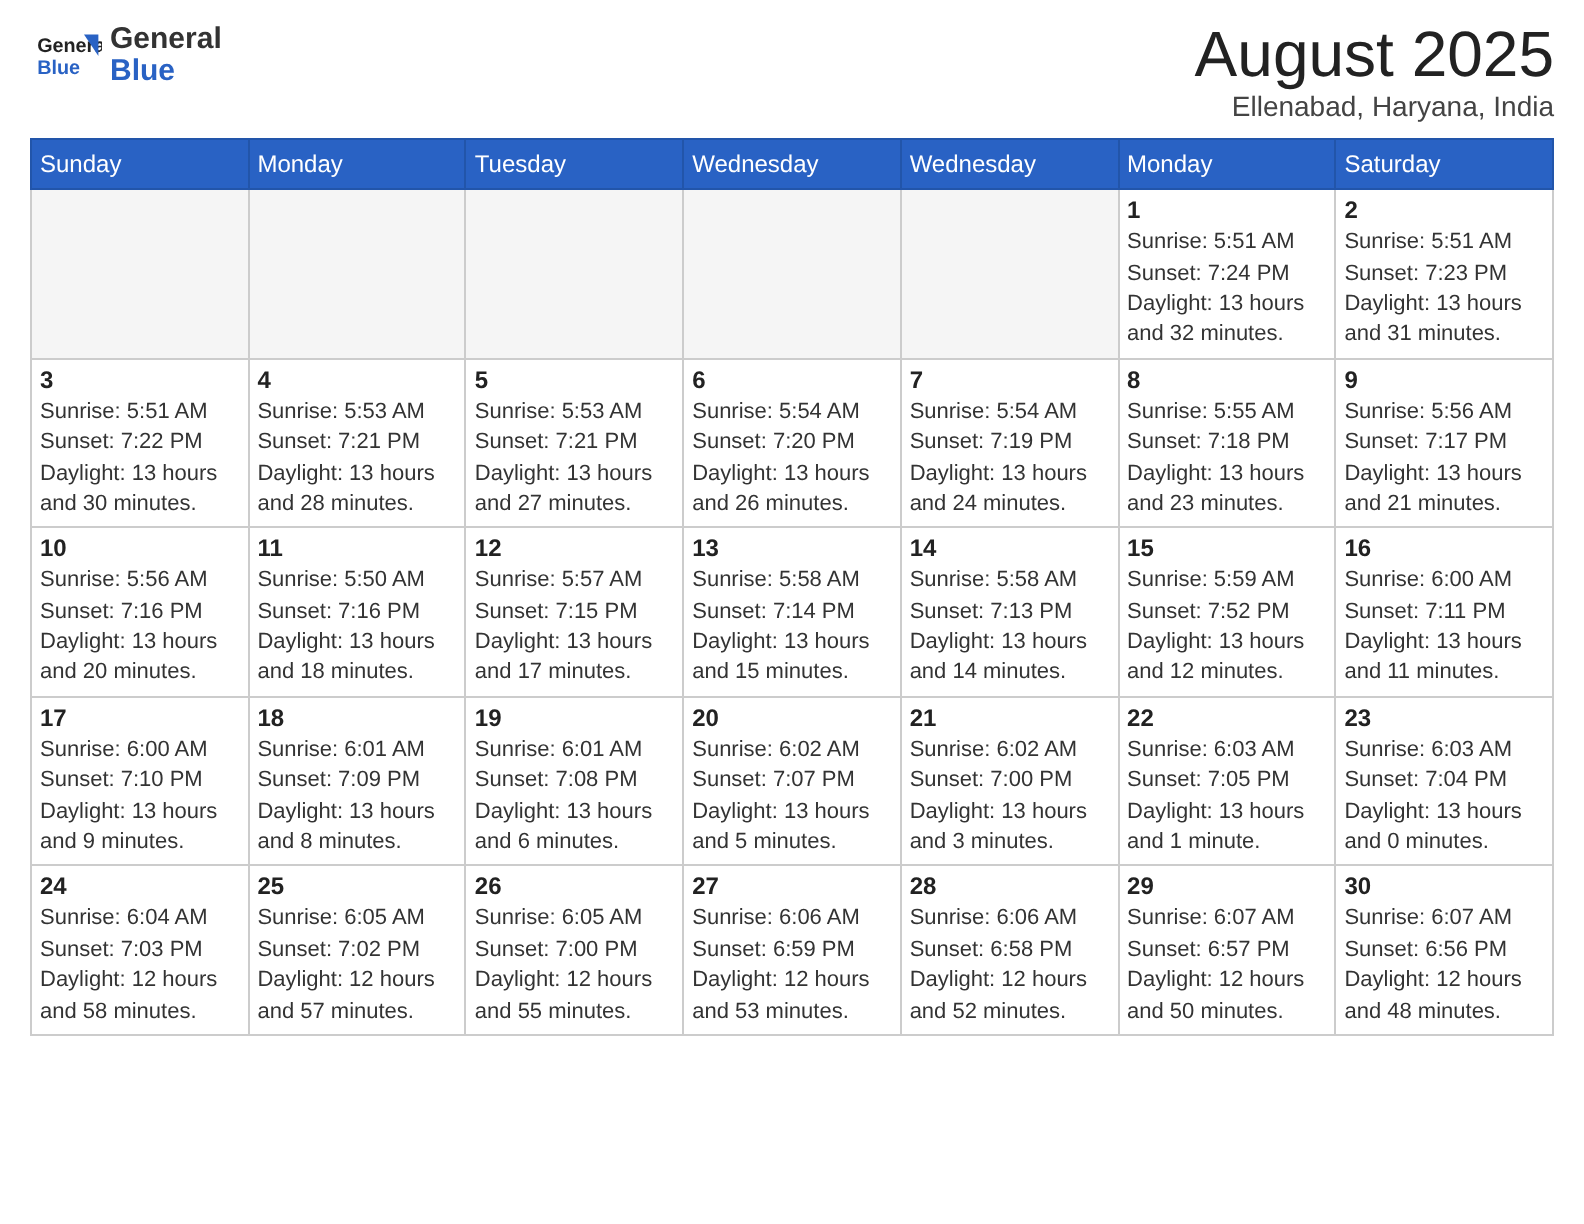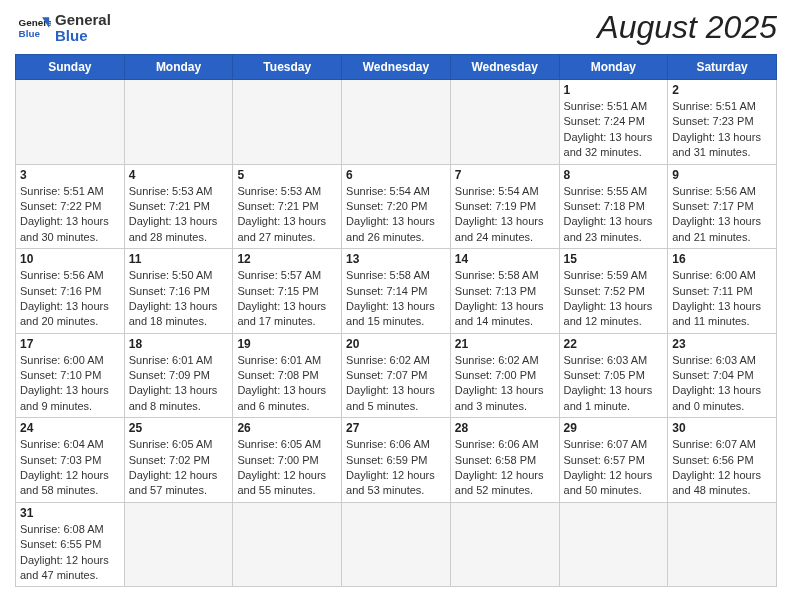--- a/index.html
+++ b/index.html
@@ -26,45 +26,44 @@
       display: flex;
       align-items: center;
       gap: 4px;
     }
     .logo-icon {
       width: 36px;
       height: 36px;
     }
     .title-block {
       text-align: right;
-      font-style: italic;
     }
     .cal-title {
       font-size: 32px;
       font-weight: normal;
       color: #222;
       line-height: 1.1;
     }
     .cal-subtitle {
       font-size: 14px;
       color: #444;
     }
     .calendar {
       width: 100%;
       border-collapse: collapse;
       border: 1px solid #ccc;
     }
     .calendar th {
       background: #2962c4;
       color: #fff;
       font-size: 12px;
-      font-weight: bold;
+      font-weight: normal;
       padding: 5px 4px;
       border: 1px solid #2255aa;
-      text-align: center;
+      text-align: left;
     }
     .calendar td {
       border: 1px solid #ccc;
       vertical-align: top;
       padding: 3px 4px;
       font-size: 10px;
       color: #333;
       width: calc(100% / 7);
       min-height: 70px;
       background: #fff;
@@ -97,20 +96,21 @@
         <text x="4" y="30" font-size="11" font-weight="bold" fill="#2962c4">Blue</text>
         <polygon points="30,8 38,8 38,20" fill="#2962c4"></polygon>
       </svg>
       <div>
         <div style="font-size:15px; font-weight:bold; color:#333; line-height:1.1;">General</div>
         <div style="font-size:15px; font-weight:bold; color:#2962c4; line-height:1.1;">Blue</div>
       </div>
     </div>
     <div class="title-block">
       <div class="cal-title">August 2025</div>
+      <div class="cal-subtitle">Ellenabad, Haryana, India</div>
     </div>
   </div>
 
   <table class="calendar">
     <thead>
       <tr>
       <th>Sunday</th>
           <th>Monday</th>
           <th>Tuesday</th>
           <th>Wednesday</th>
@@ -308,29 +308,15 @@
 Sunset: 6:57 PM
 Daylight: 12 hours and 50 minutes.</div>
           </td>
           <td>
             <span class="day-num">30</span>
             <div class="day-info">Sunrise: 6:07 AM
 Sunset: 6:56 PM
 Daylight: 12 hours and 48 minutes.</div>
           </td>
         </tr>
-        <tr>
-          <td>
-            <span class="day-num">31</span>
-            <div class="day-info">Sunrise: 6:08 AM
-Sunset: 6:55 PM
-Daylight: 12 hours and 47 minutes.</div>
-          </td>
-          <td class="empty"></td>
-          <td class="empty"></td>
-          <td class="empty"></td>
-          <td class="empty"></td>
-          <td class="empty"></td>
-          <td class="empty"></td>
-        </tr>
       </tbody>
   </table>
 </div>
 
 </body></html>

